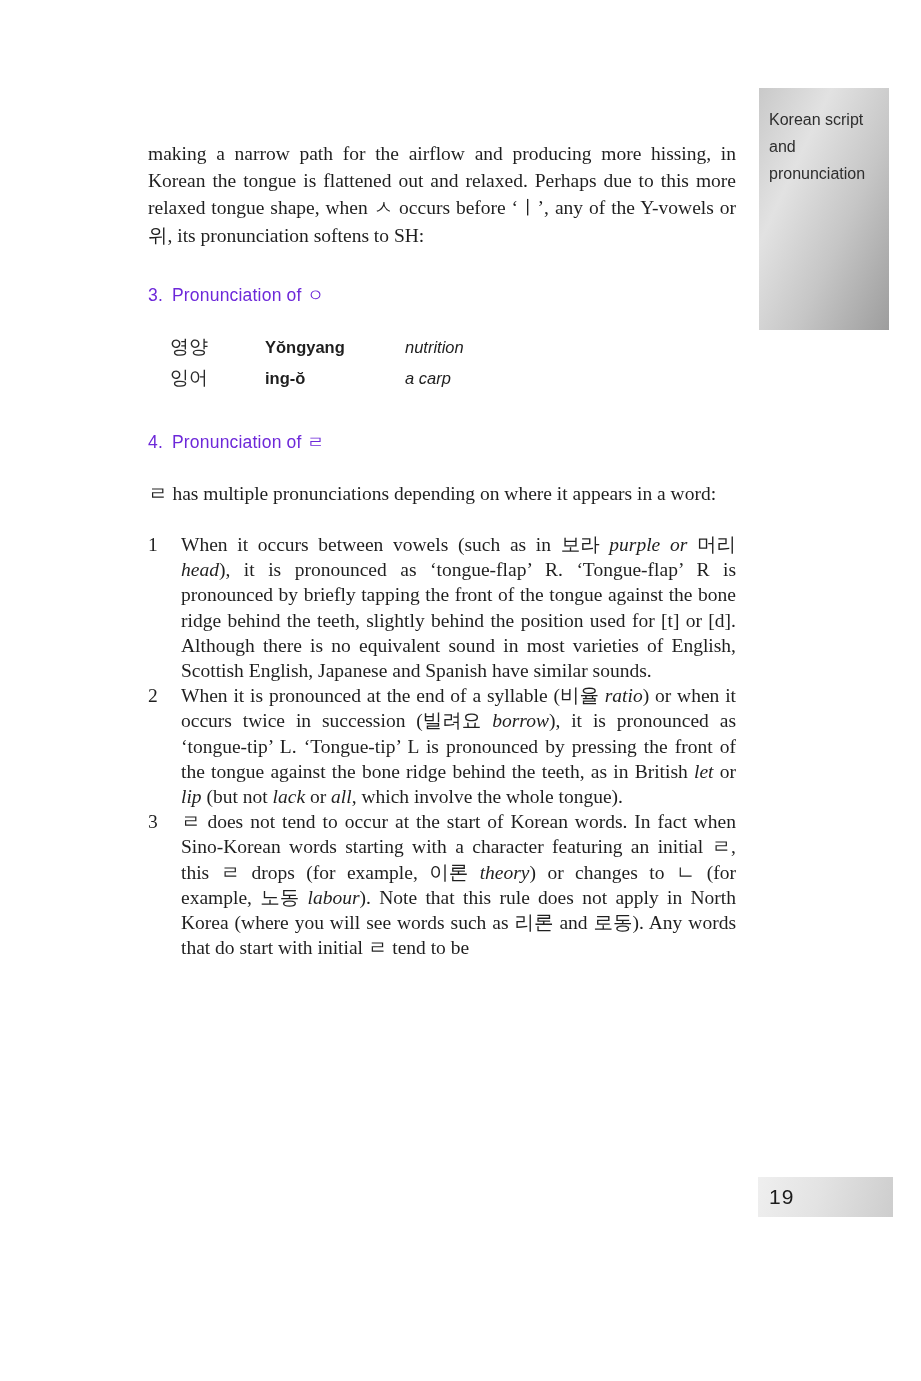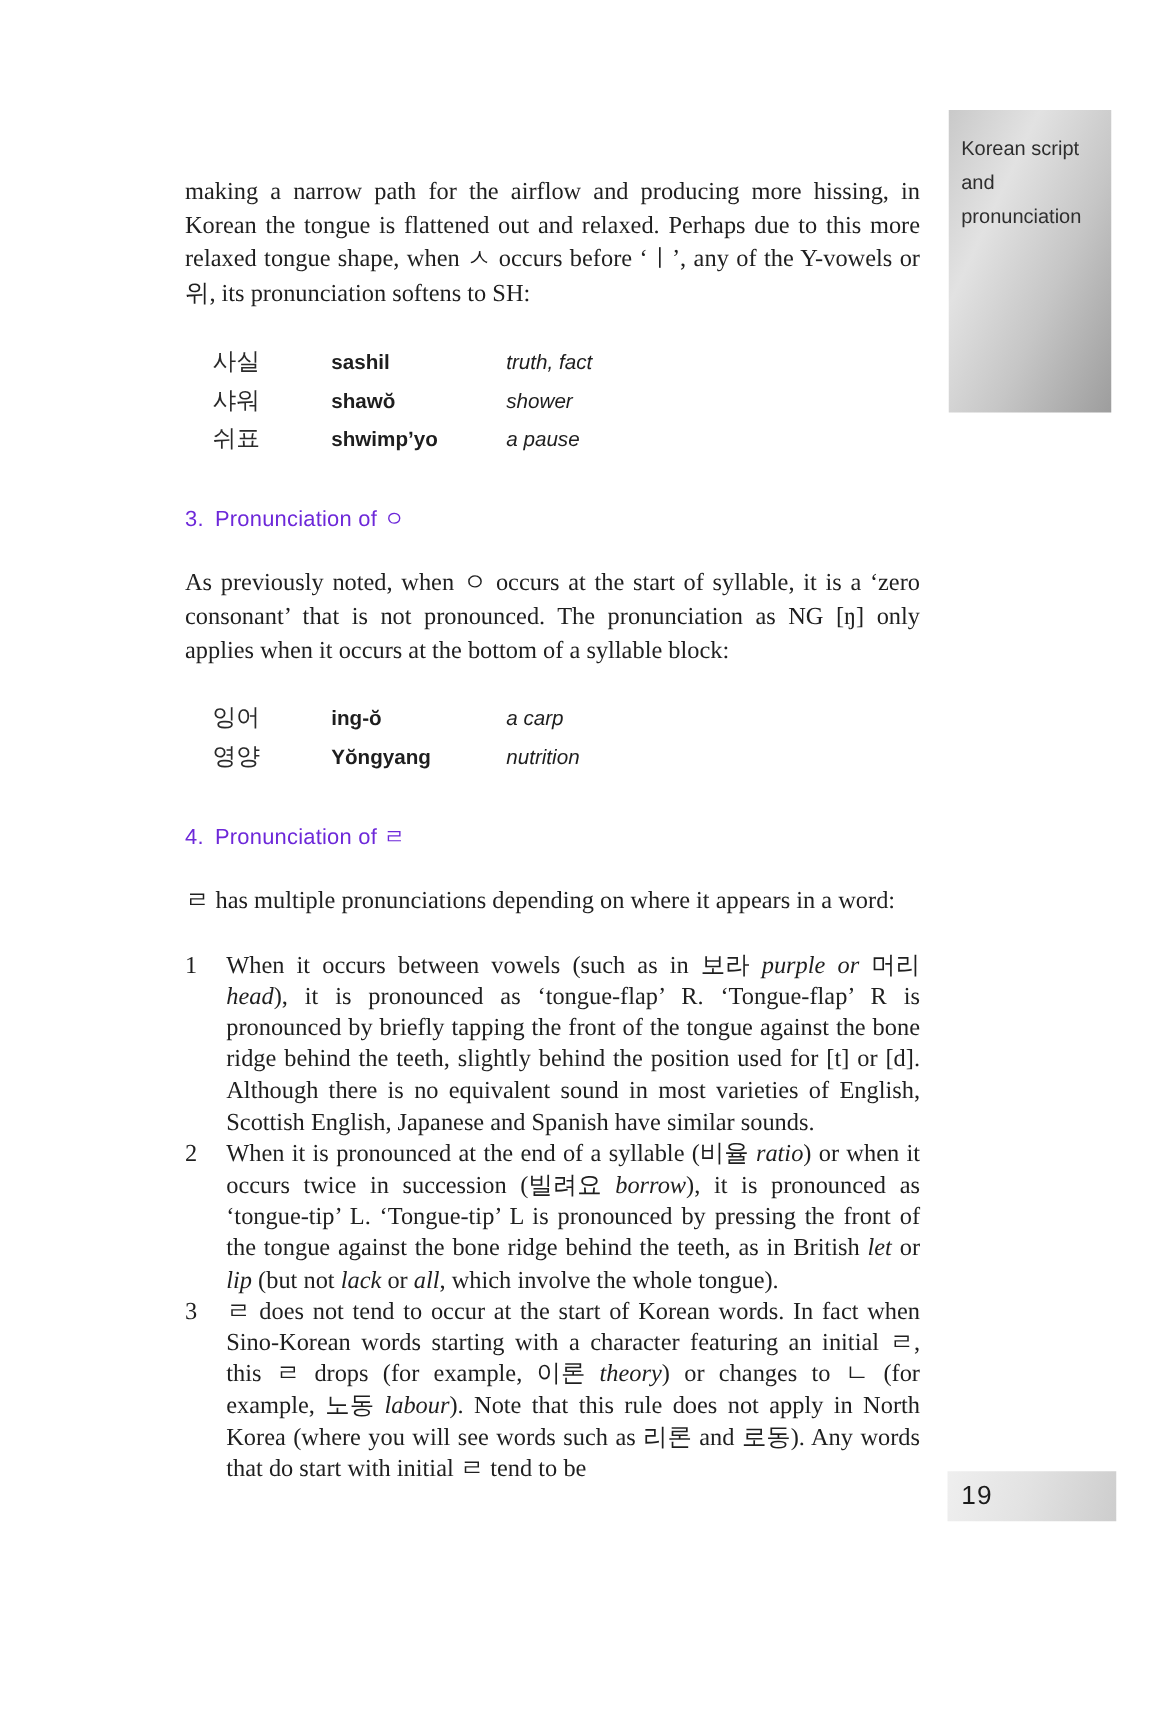--- a/index.html
+++ b/index.html
@@ -124,52 +124,34 @@
 <div class="page">
 
   <div class="side-tab">
     <div class="tab-title">Korean script and pronunciation</div>
   </div>
 
   <div class="content">
 
     <p class="body-par">making a narrow path for the airflow and producing more hissing, in Korean the tongue is flattened out and relaxed. Perhaps due to this more relaxed tongue shape, when ㅅ occurs before ‘ㅣ’, any of the Y-vowels or 위, its pronunciation softens to SH:</p>
 
-    <div class="vocab">
-      <div class="vocab-row">
-        <span class="kr">사실</span>
-        <span class="rom">sashil</span>
-        <span class="gloss">truth, fact</span>
-      </div>
-      <div class="vocab-row">
-        <span class="kr">샤워</span>
-        <span class="rom">shawŏ</span>
-        <span class="gloss">shower</span>
-      </div>
-      <div class="vocab-row">
-        <span class="kr">쉬표</span>
-        <span class="rom">shwimp’yo</span>
-        <span class="gloss">a pause</span>
-      </div>
-    </div>
 
     <h3 class="section-heading">3. Pronunciation of ㅇ</h3>
 
-    <p class="body-par">As previously noted, when ㅇ occurs at the start of syllable, it is a ‘zero consonant’ that is not pronounced. The pronunciation as NG [ŋ] only applies when it occurs at the bottom of a syllable block:</p>
 
     <div class="vocab">
+      <div class="vocab-row">
+        <span class="kr">영양</span>
+        <span class="rom">Yŏngyang</span>
+        <span class="gloss">nutrition</span>
+      </div>
       <div class="vocab-row">
         <span class="kr">잉어</span>
         <span class="rom">ing-ŏ</span>
         <span class="gloss">a carp</span>
-      </div>
-      <div class="vocab-row">
-        <span class="kr">영양</span>
-        <span class="rom">Yŏngyang</span>
-        <span class="gloss">nutrition</span>
       </div>
     </div>
 
     <h3 class="section-heading">4. Pronunciation of ㄹ</h3>
 
     <p class="body-par">ㄹ has multiple pronunciations depending on where it appears in a word:</p>
 
     <div class="num-list">
       <div class="num-item">
         <span class="num">1</span>

